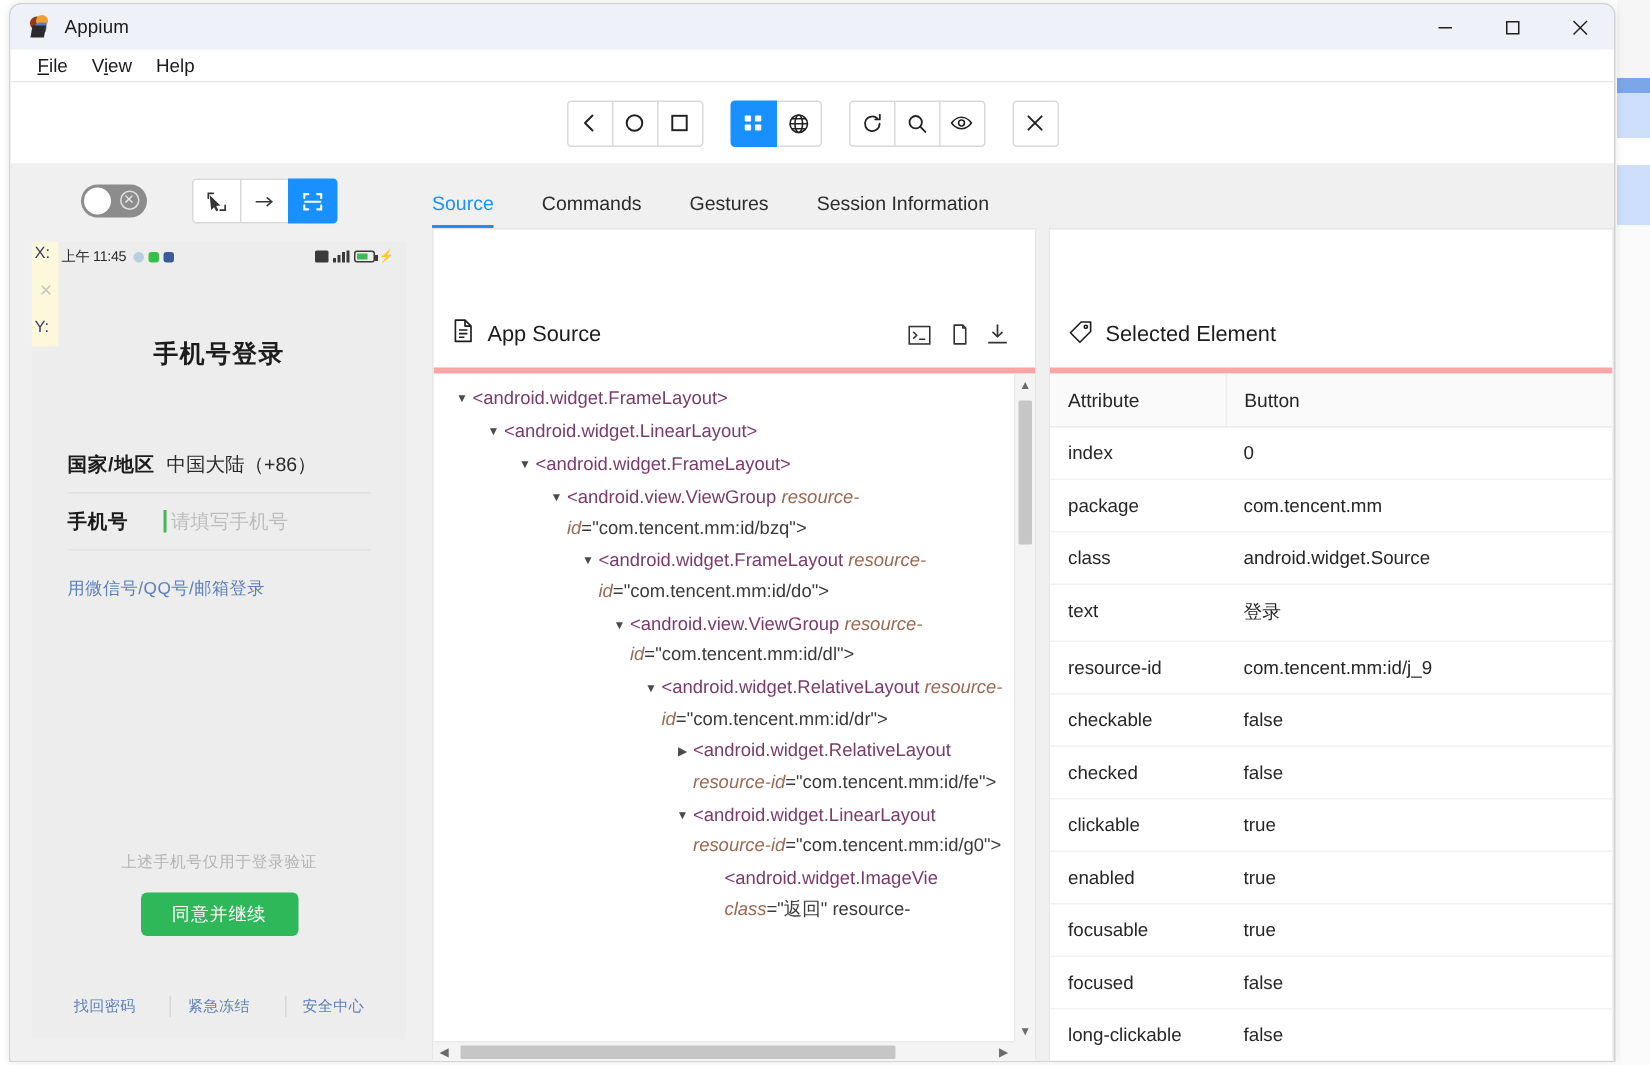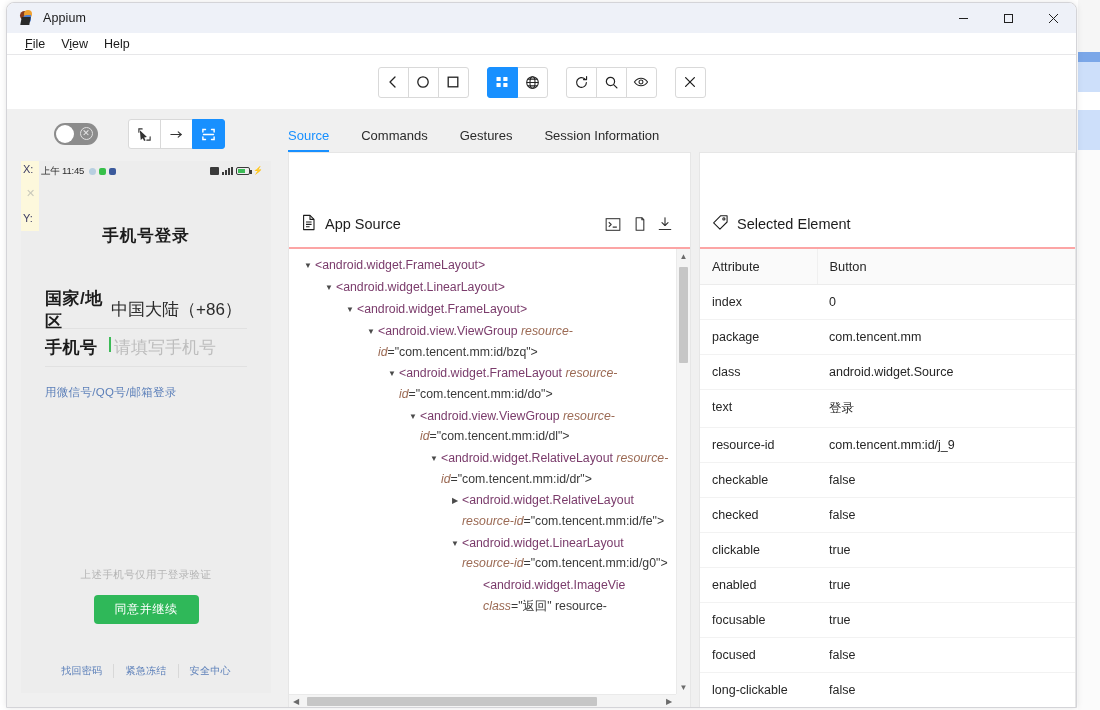--- a/index.html
+++ b/index.html
@@ -228,21 +228,21 @@
     color: #1c1c1c;
     margin-top: 44px;
     font-weight: 600;
     letter-spacing: 1px;
   }
   .dev-form { margin-top: 44px; padding: 0 24px; }
   .dev-row {
     display: flex; align-items: center;
     height: 38px;
     border-bottom: 1px solid #e1e1e1;
-    font-size: 17px;
+    font-size: 13px;
   }
   .dev-row .lbl { width: 66px; color:#1b1b1b; font-weight:600; letter-spacing:.5px; }
   .dev-row .val { color:#2b2b2b; }
   .dev-row .ph  { color:#bdbdbd; position:relative; padding-left:3px; }
   .dev-row .ph::before {
     content:''; position:absolute; left:-2px; top:1px;
     width:1.6px; height:15px; background:#3cbb57;
   }
   .dev-alt {
     margin-top: 18px;
@@ -263,21 +263,21 @@
     width: 105px; height: 29px;
     background: #2fb859;
     border-radius: 4px;
     color: #fff;
     font-size: 12px;
     display: flex; align-items: center; justify-content: center;
     letter-spacing: .6px;
   }
   .dev-links {
     display: flex; justify-content: center;
-    gap: 0;
+    gap: 12px;
     margin-top: 40px;
     font-size: 10px;
     color: #5b7fb9;
   }
   .dev-links span { padding: 0 11px; border-left: 1px solid #d8d8d8; letter-spacing:.3px;}
   .dev-links span:first-child { border-left: none; }
 
   
   #right-col {
     flex: 1;
@@ -322,21 +322,21 @@
     flex-direction: column;
     overflow: hidden;
   }
   #source-card { width: 403px; flex: none; }
   #element-card { flex: 1; }
 
   .card-head {
     height: 48px;
     display: flex; align-items: center;
     padding: 0 12px;
-    border-bottom: 2px solid #fca5a5;
+    border-bottom: 4px solid #fca5a5;
     flex: none;
     margin-top: 48px;
   }
   .card-head .ttl {
     font-size: 14.5px;
     color: #1d1d1d;
     margin-left: 8px;
   }
   .card-head .spacer { flex: 1; }
   .head-ic {

